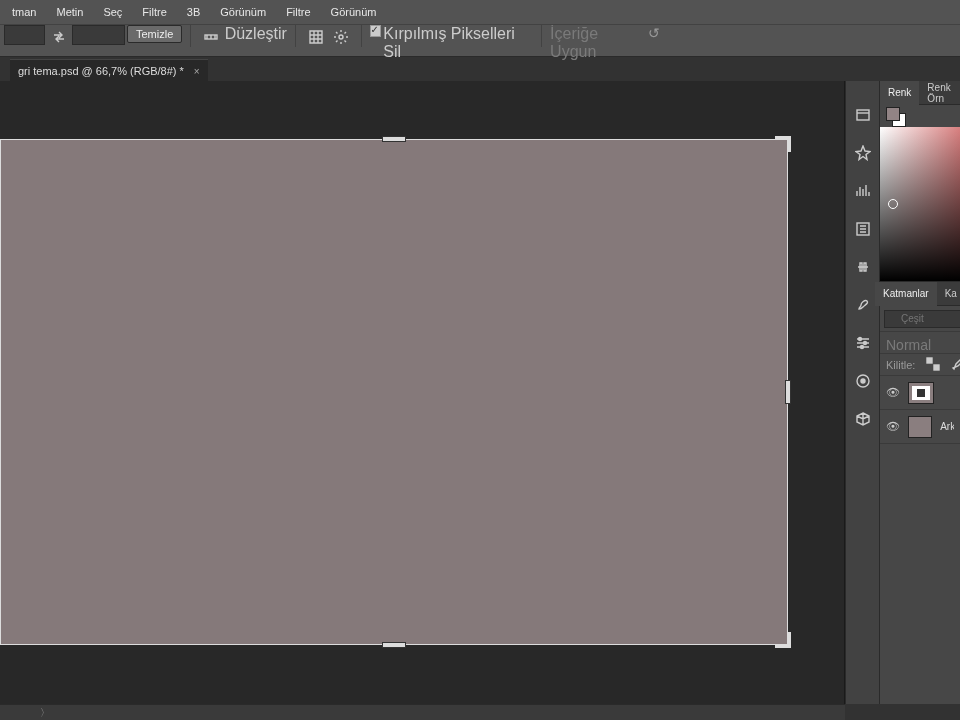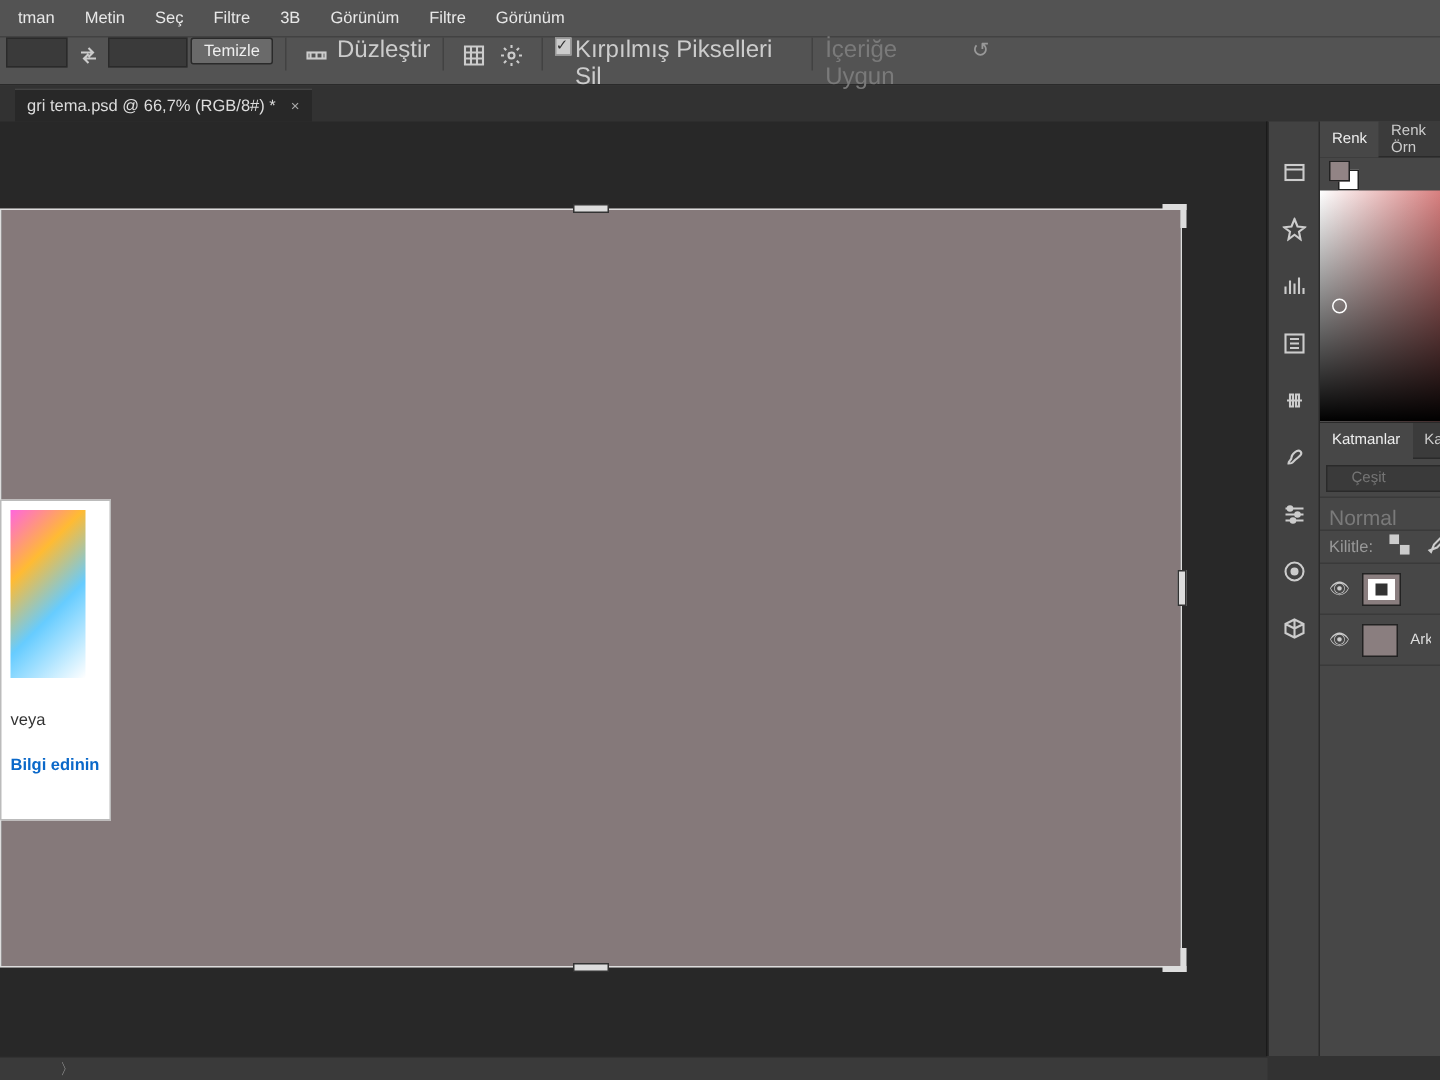--- a/index.html
+++ b/index.html
@@ -45,21 +45,21 @@
 .h-tr { top:-4px; right:-4px; } .h-tr::before{ width:16px; height:4px; top:0; right:0;} .h-tr::after{ width:4px; height:16px; top:0; right:0;}
 .h-br { bottom:-4px; right:-4px; } .h-br::before{ width:16px; height:4px; bottom:0; right:0;} .h-br::after{ width:4px; height:16px; bottom:0; right:0;}
 
 
 .popup { position:absolute; left:0; top:252px; width:74px; height:214px; background:#fff; border:1px solid #bbb; color:#333; font-size:11px; padding:6px; overflow:hidden; }
 .popup-img { width:50px; height:112px; background:linear-gradient(135deg,#f6d 0%, #fb3 30%, #6cf 60%, #fff 100%); margin-bottom:22px; }
 .popup .txt2 { color:#333; margin-top:20px; }
 .popup .link { color:#0a68c9; font-weight:600; margin-top:18px; display:block; }
 
 
-.panel-header { height:24px; background:#3b3b3b; display:flex; align-items:center; font-size:10px; border-bottom:1px solid #2a2a2a; }
+.panel-header { height:24px; background:#3b3b3b; display:flex; align-items:center; font-size:10px; border-bottom:1px solid #2a2a2a;justify-content:center; }
 .panel-tab { padding:0 8px; height:24px; display:flex; align-items:center; color:#ccc; }
 .panel-tab.active { background:#474747; color:#eee; }
 .swatches { position:relative; height:22px; padding:4px 6px; }
 .swatch-fg { width:14px; height:14px; background:#928485; border:1px solid #222; position:absolute; top:2px; left:6px; z-index:2; }
 .swatch-bg { width:14px; height:14px; background:#fff; border:1px solid #222; position:absolute; top:8px; left:12px; }
 .color-field { height:154px; background:linear-gradient(to bottom, rgba(0,0,0,0) 0%, rgba(0,0,0,1) 100%), linear-gradient(to right, #fff 0%, #d98080 100%); position:relative; margin-left:0; }
 .picker-ring { position:absolute; width:10px; height:10px; border:1px solid #fff; border-radius:50%; left:8px; top:72px; }
 
 .layers-panel { flex:1; display:flex; flex-direction:column; border-top:1px solid #2a2a2a; }
 .layers-filter { height:26px; display:flex; align-items:center; padding:0 4px; gap:4px; border-bottom:1px solid #3a3a3a; }
@@ -141,25 +141,20 @@
 <div class="main">
   <div class="canvas-col">
     <div class="artboard">
       <div class="crop-outline"></div>
       <div class="handle h-tm"></div>
       <div class="handle h-bm"></div>
       <div class="handle h-mr"></div>
       <div class="handle h-corner h-tr"></div>
       <div class="handle h-corner h-br"></div>
     </div>
-    <div class="popup">
-      <div class="popup-img"></div>
-      <div class="txt2">veya</div>
-      <a class="link">Bilgi edinin</a>
-    </div>
   </div>
 
   <div class="dock-col">
     <div class="ic">
         <svg viewBox="0 0 16 16">
           <rect x="2" y="3" width="12" height="10"></rect>
           <path d="M2 6h12"></path>
         </svg>
       </div>
     <div class="ic">

